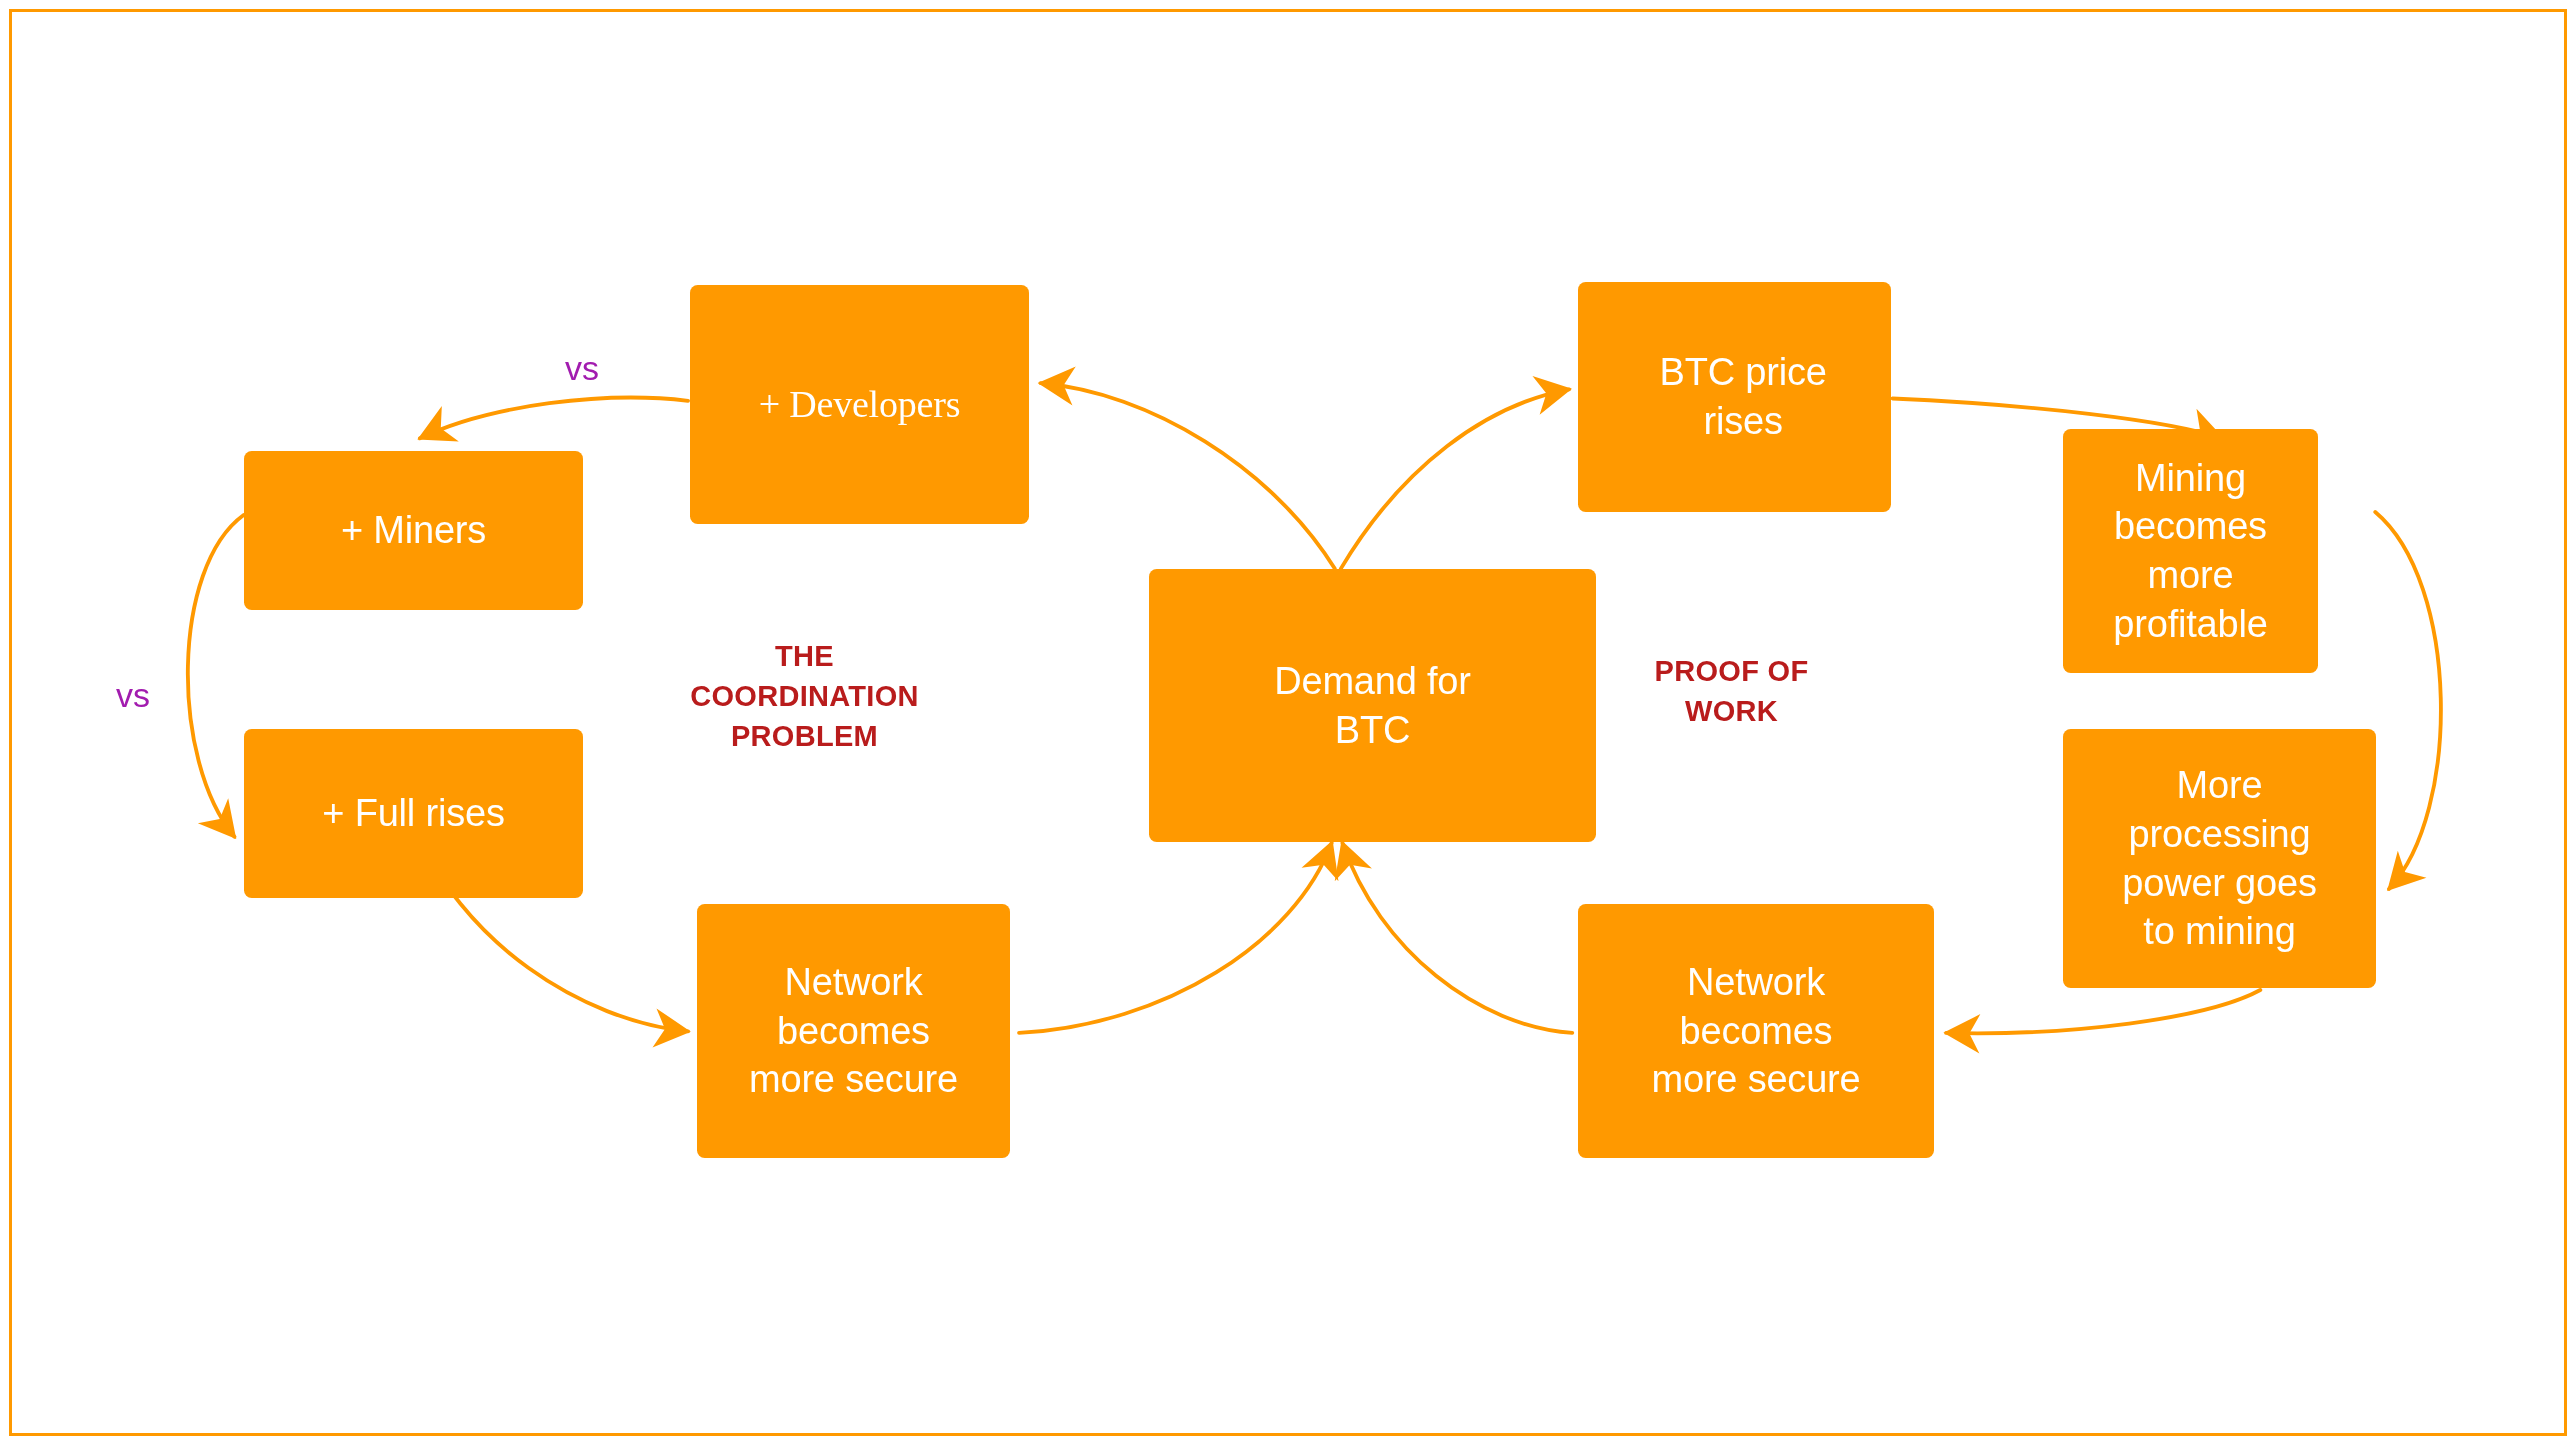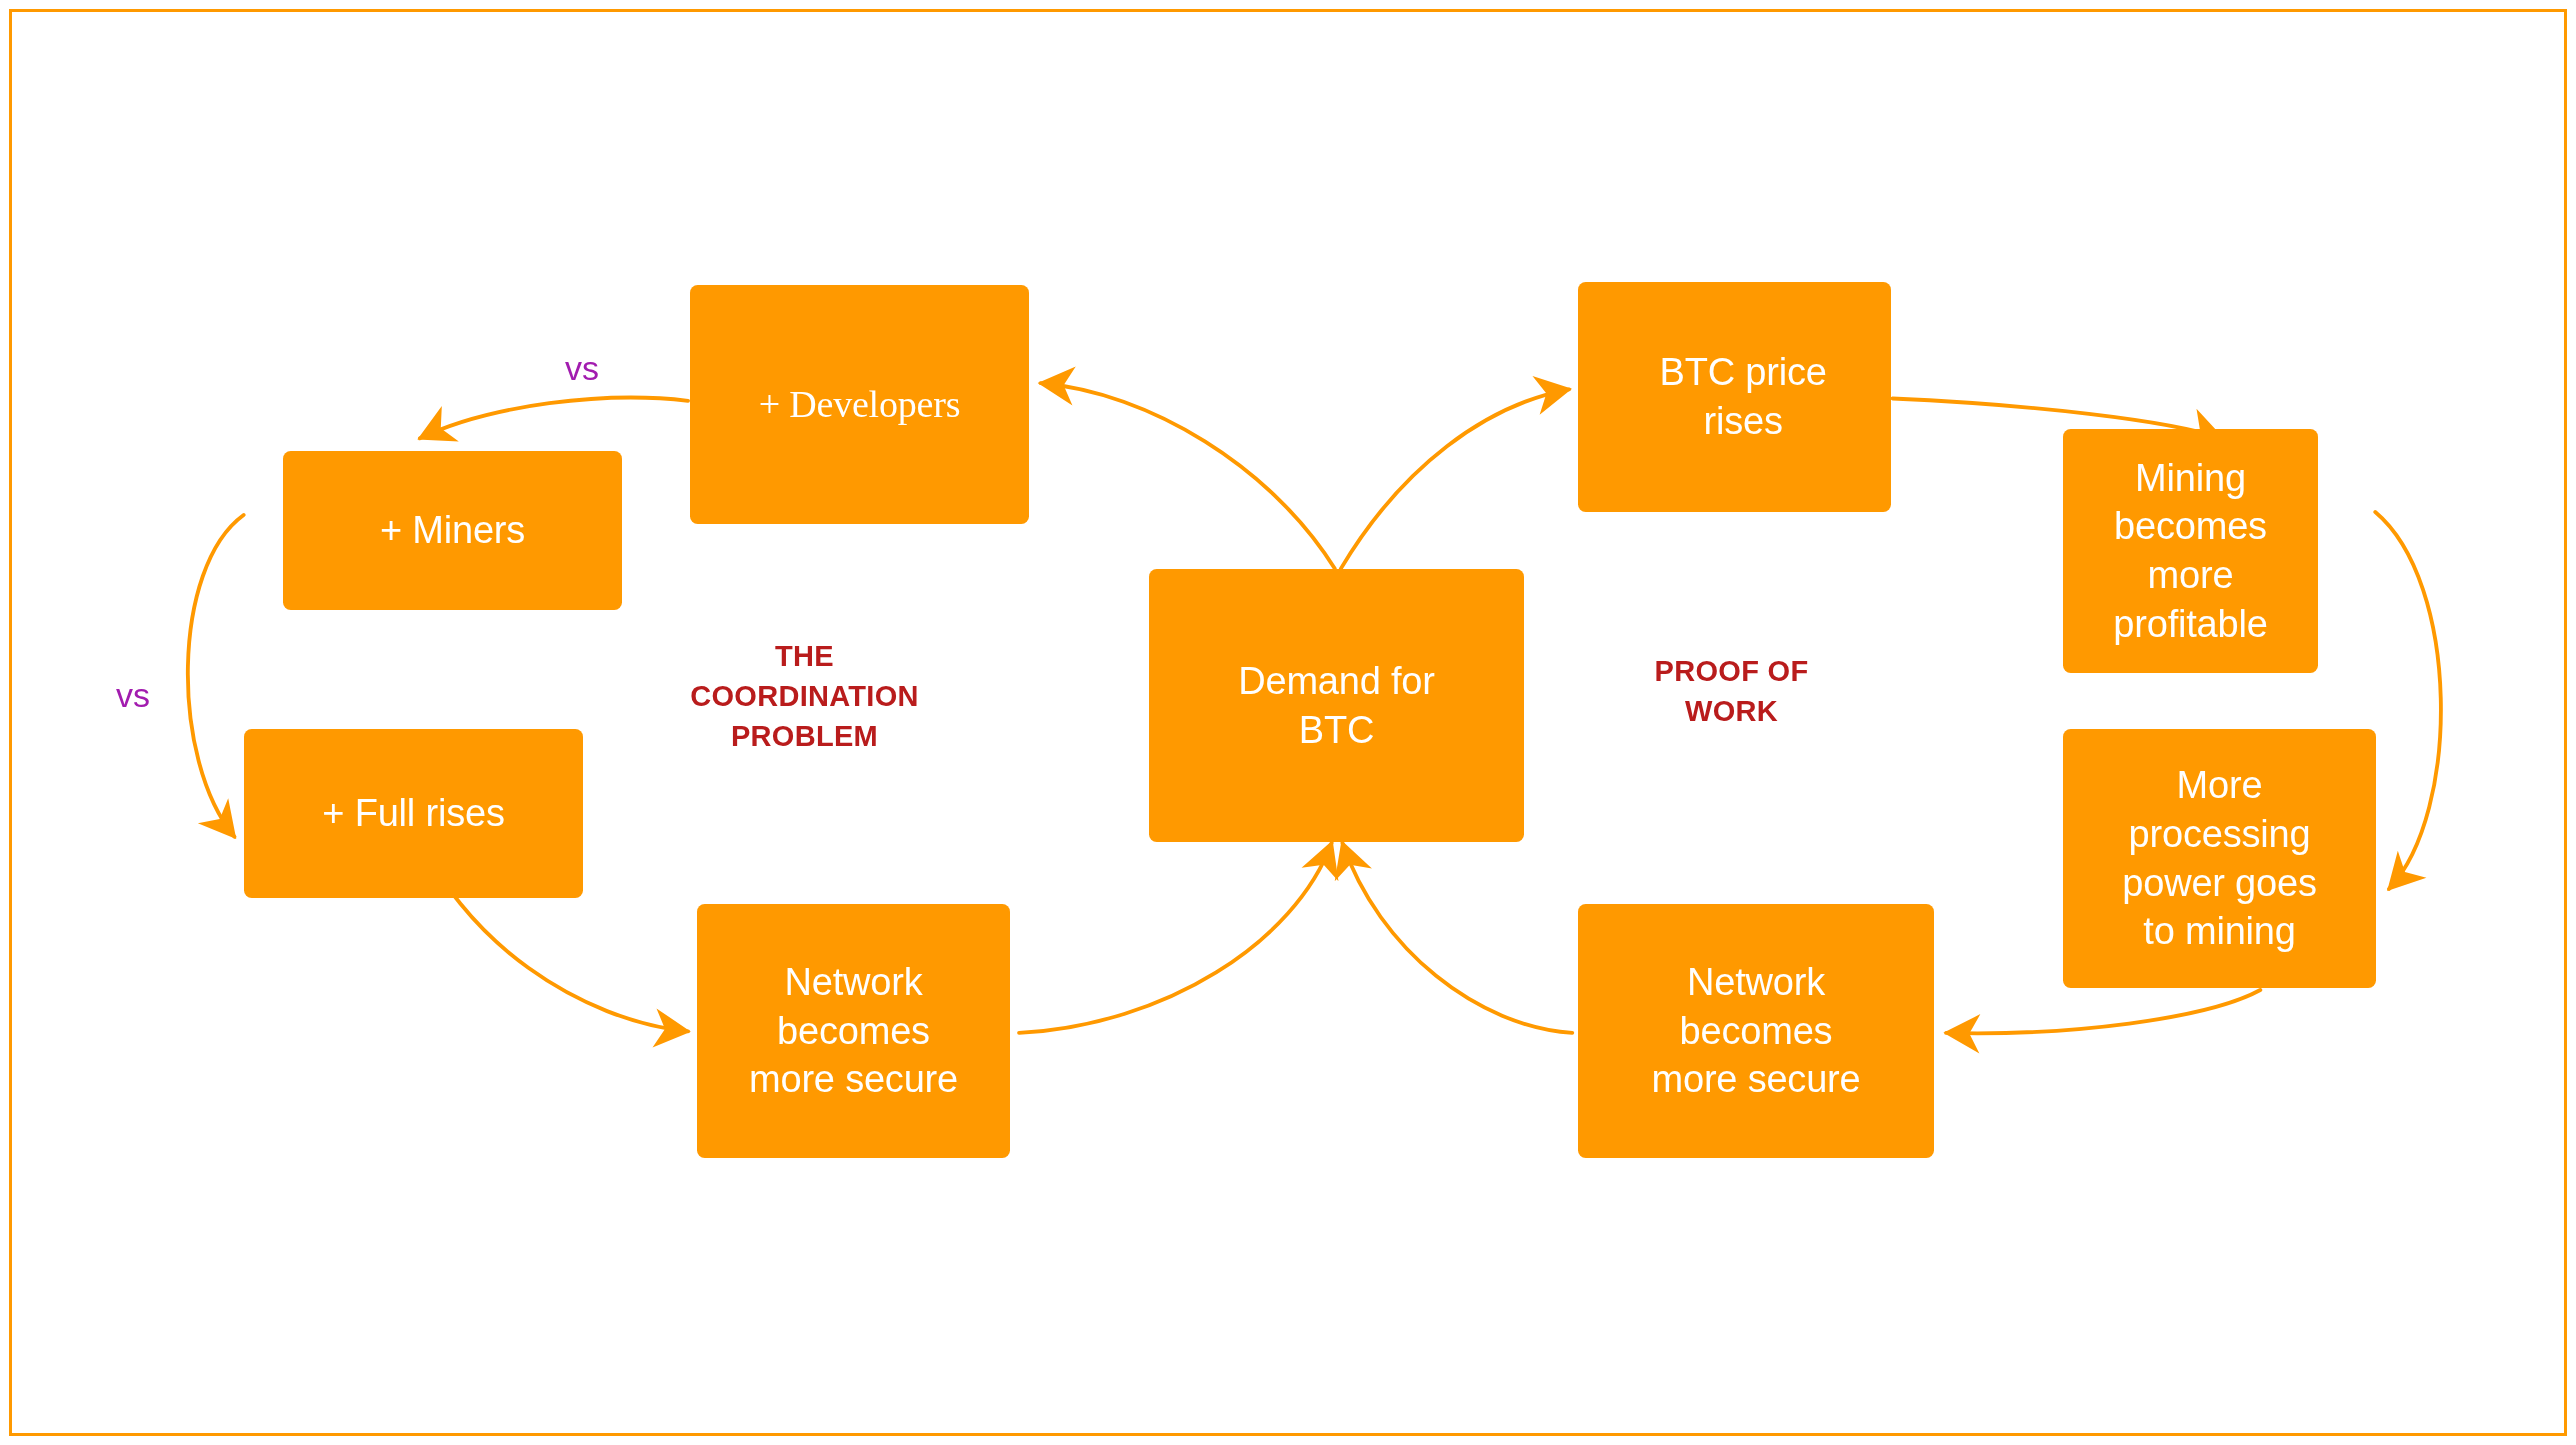--- a/index.html
+++ b/index.html
@@ -103,31 +103,31 @@
 
       <path d="M 3100 668 C 3210 760 3212 1060 3118 1160" marker-end="url(#ah)"></path>
 
       <path d="M 2950 1292 C 2880 1330 2700 1352 2540 1348" marker-end="url(#ah)"></path>
 
       <path d="M 2052 1348 C 1930 1340 1800 1240 1752 1100" marker-end="url(#ah)"></path>
 
     </g>
   </svg>
 
-  <div class="node" style="left:244px; top:451px; width:339px; height:159px;margin-left:39px;">+ Miners</div>
+  <div class="node" style="left:244px; top:451px; width:339px; height:159px;">+ Miners</div>
 
   <div class="node" style="left:244px; top:729px; width:339px; height:169px;">+ Full rises</div>
 
   <div class="node" style="left:690px; top:285px; width:339px; height:239px;font-family:Liberation Serif, serif;">+ Developers</div>
 
   <div class="node" style="left:697px; top:904px; width:313px; height:254px;">Network
 becomes
 more secure</div>
 
-  <div class="node" style="left:1149px; top:569px; width:375px; height:273px;">Demand for
+  <div class="node" style="left:1149px; top:569px; width:447px; height:273px;">Demand for
 BTC</div>
 
   <div class="node" style="left:1578px; top:282px; width:313px; height:230px;padding-left:28px;">BTC price
 rises</div>
 
   <div class="node" style="left:2063px; top:429px; width:255px; height:244px;">Mining
 becomes
 more
 profitable</div>
 

